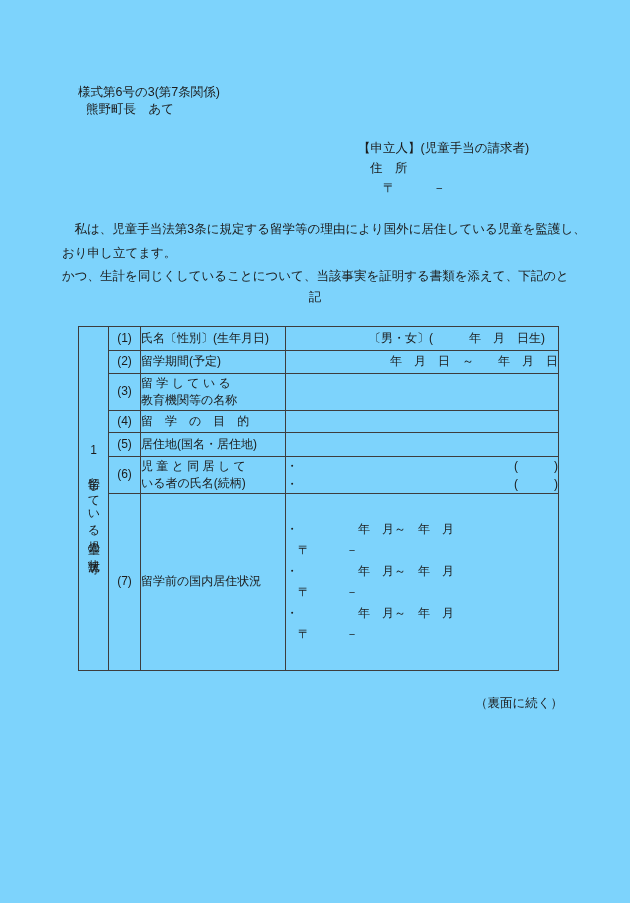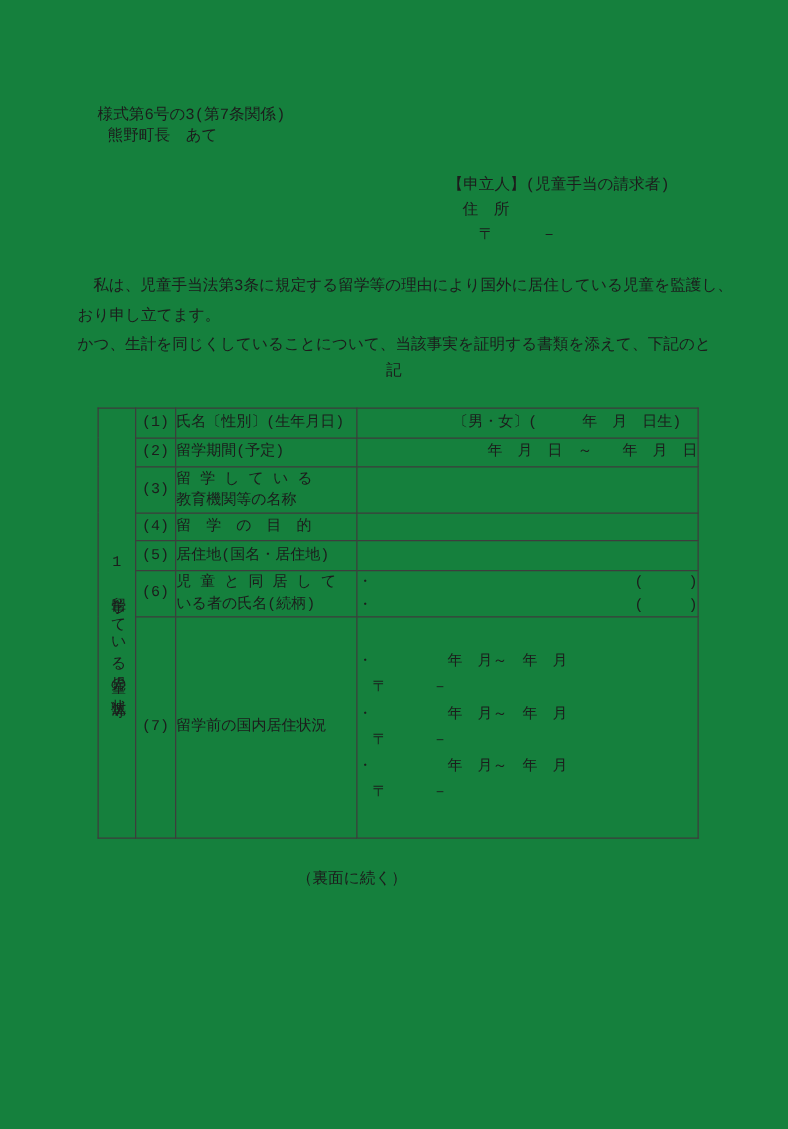--- a/index.html
+++ b/index.html
@@ -1,22 +1,22 @@
 <!DOCTYPE html>
 <html lang="ja"><head>
 <meta charset="utf-8">
 <title>児童手当に係る海外留学に関する申立書</title>
 <style>
   html,body { margin:0; padding:0; background:#ffffff; }
   .page {
     position:relative;
     width:630px; height:903px;
-    background:#15803d;
+    background:#7dd3fc;
     color:#1c1c1c;
-    font-family:Liberation Mono, monospace;
+    font-family:Liberation Sans, sans-serif;
     font-size:12.5px;
     line-height:17px;
     box-sizing:border-box;
     padding-top:84px;
     overflow:hidden;
   }
   .form-number { margin-left:78px; }
   .doc-title   { text-align:center; margin-top:19px; }
   .addressee   { margin-left:86px; }
 
@@ -60,21 +60,21 @@
     display:flex; flex-direction:column;
     align-items:center; justify-content:center;
     gap:9px; height:341px;
   }
   .vtext {
     writing-mode:vertical-rl;
     letter-spacing:1.5px;
     font-size:12px;
   }
 
-  .footer-note { text-align:center; margin:24px 67px 0 0; }
+  .footer-note { text-align:right; margin:24px 67px 0 0; }
 </style>
 </head>
 <body>
 
 <div class="page">
 
   <div class="form-number">様式第6号の3(第7条関係)</div>
 
 
   <div class="addressee">熊野町長　あて</div>

